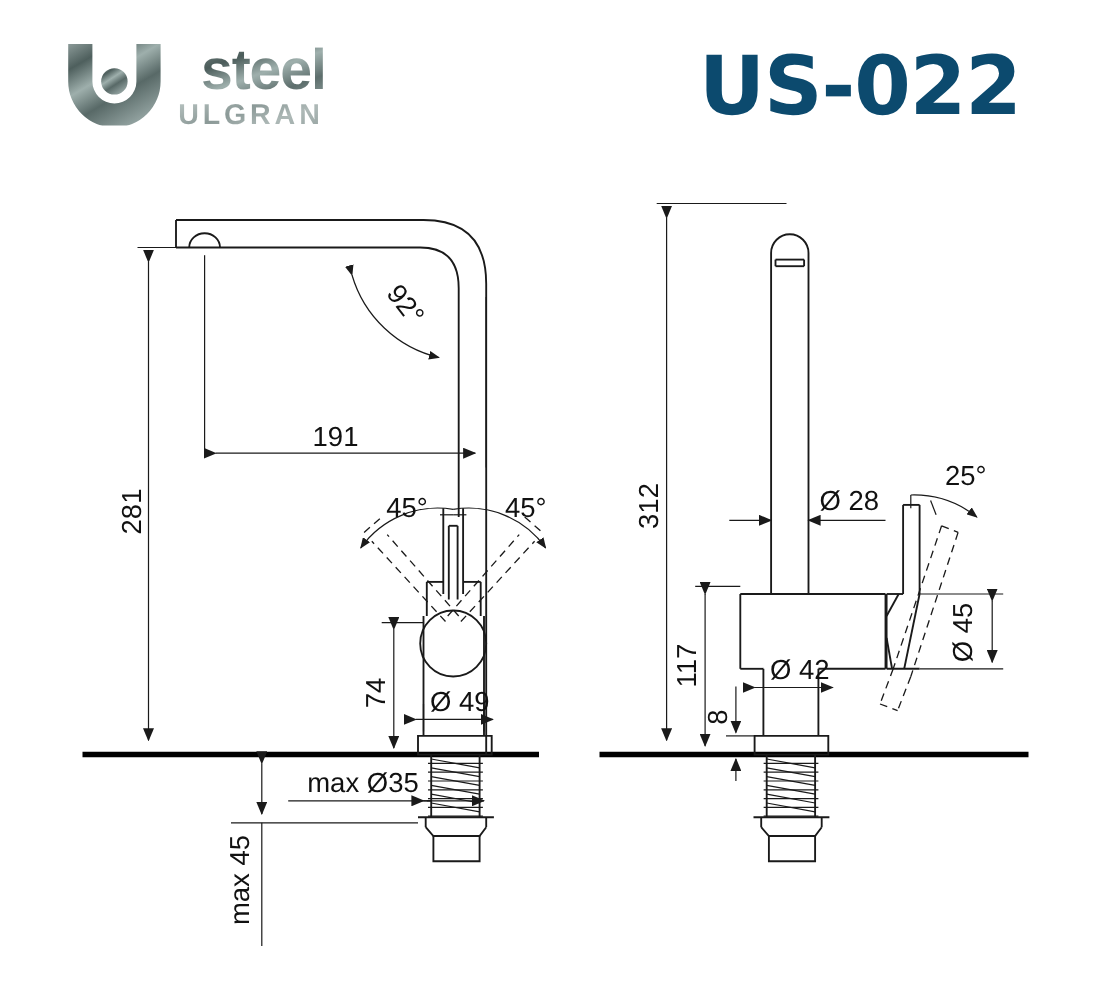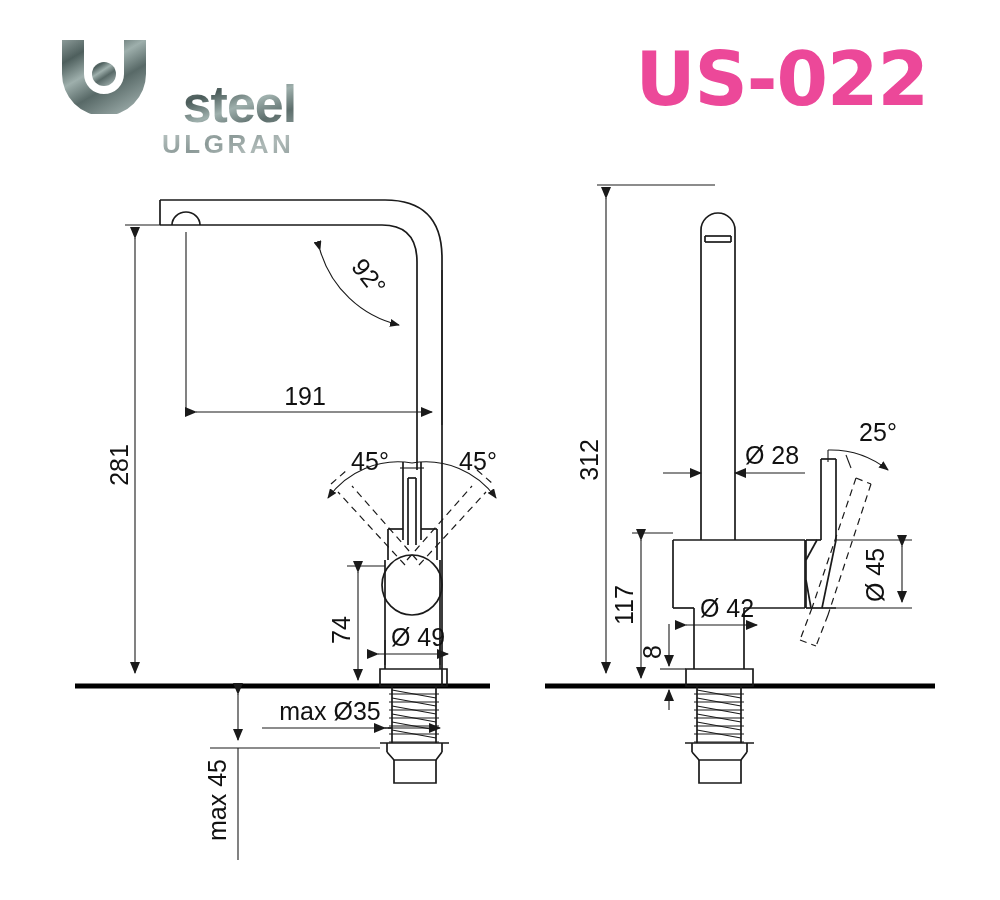--- a/index.html
+++ b/index.html
@@ -36,21 +36,20 @@
   .brand-mark {
     width: 92px;
     height: 76px;
     display: block;
   }
   .brand-words {
     margin-left: 12px;
     display: flex;
     flex-direction: column;
     align-items: flex-end;
-    margin-top: 40px;
   }
   .brand-name {
     font-size: 52px;
     font-weight: bold;
     letter-spacing: -1px;
     line-height: 52px;
     background: linear-gradient(160deg, #7f8d8b 0%, #4b5c5a 28%, #9fb0ad 52%, #5d6e6c 76%, #8b9b99 100%);
     -webkit-background-clip: text;
     background-clip: text;
     color: transparent;
@@ -69,21 +68,21 @@
     background-clip: text;
     -webkit-text-fill-color: transparent;
   }
   .model-title {
     position: absolute;
     right: 72px;
     top: 36px;
     font-size: 74px;
     font-weight: bold;
     letter-spacing: -1px;
-    color: #ec4899;
+    color: #0c4a6e;
     font-family: "DejaVu Sans", sans-serif;
   }
   svg.drawing {
     position: absolute;
     left: 0;
     top: 0;
   }
   .ln   { stroke: #1a1a1a; stroke-width: 1.7; fill: none; stroke-linecap: butt; }
   .dim  { stroke: #1a1a1a; stroke-width: 1.1; fill: none; }
   .dash { stroke: #1a1a1a; stroke-width: 1.2; fill: none; stroke-dasharray: 7 5; }

